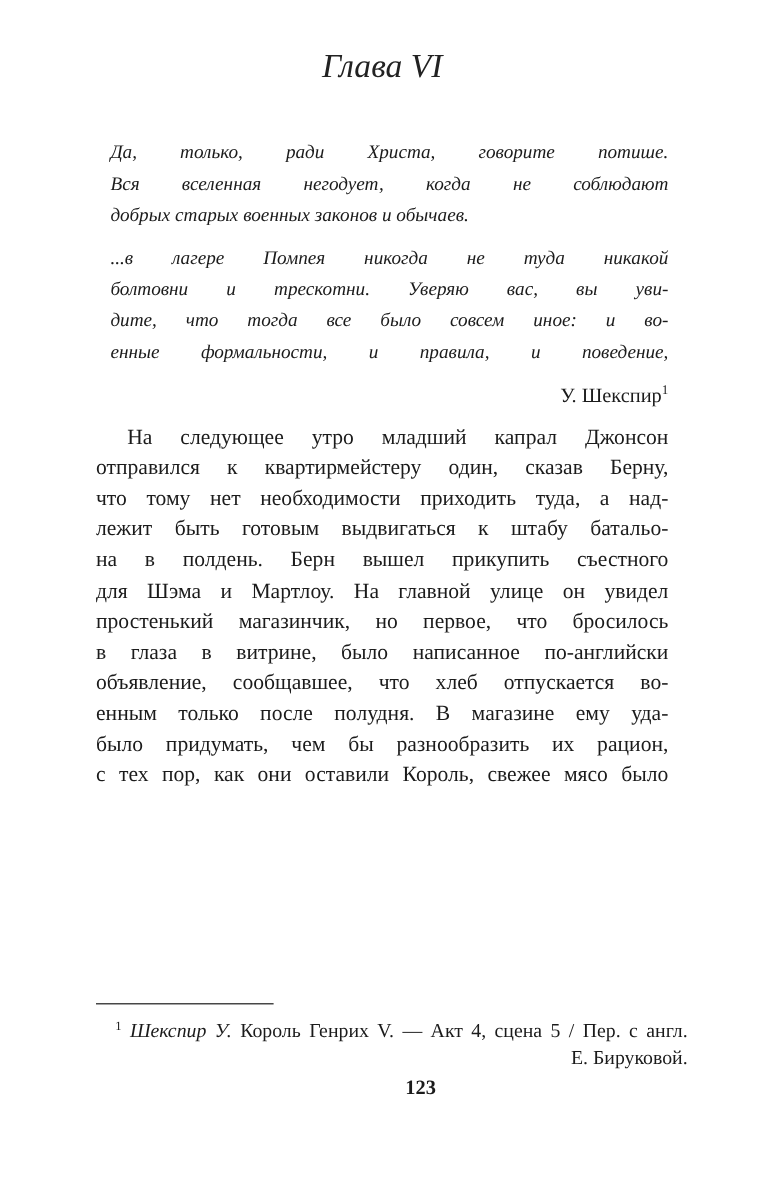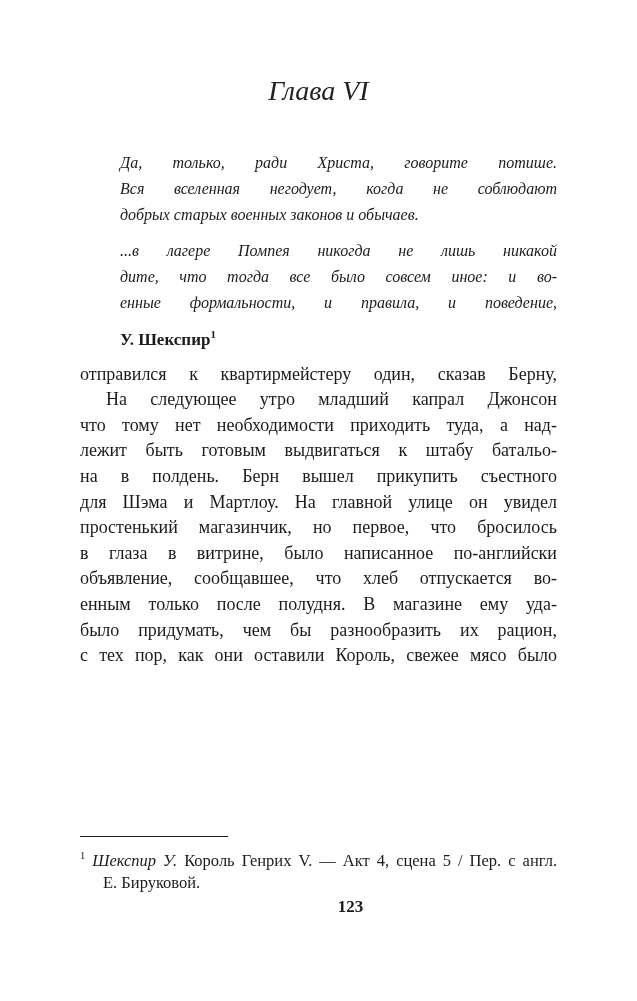--- a/index.html
+++ b/index.html
@@ -6,76 +6,76 @@
   .page {
     position: relative;
     width: 637px;
     height: 1001px;
     background: #ffffff;
     font-family: "Liberation Serif", serif;
     color: #1b1b1b;
     overflow: hidden;
   }
   .chapter-title {
-    padding-top: 74px;
+    padding-top: 39px;
     text-align: center;
     font-style: italic;
     font-size: 28px;
     line-height: 34px;
     color: #222;
   }
   .epigraph {
-    margin: 42px 80px 0 120px;
+    margin: 42px 80px 0 92px;
     font-style: italic;
     font-size: 16px;
     line-height: 26px;
   }
   .ep-para + .ep-para { margin-top: 10px; }
   .ep-line { text-align: justify; text-align-last: justify; }
   .ep-line.last { text-align-last: left; }
   .attribution {
     margin-top: 6px;
+    text-align: right;
     font-style: normal;
     font-size: 17px;
     line-height: 24px;
-    font-weight: bold;
   }
   .attribution sup { font-size: 11px; }
   .body-text {
     margin: 10px 80px 0 80px;
     font-size: 18px;
     line-height: 25.6px;
   }
   .body-line { text-align: justify; text-align-last: justify; }
   .body-line.first { text-indent: 26px; }
   .fn-rule {
     position: absolute;
     left: 80px;
     top: 836px;
     width: 148px;
     border-top: 1.5px solid #1b1b1b;
   }
   .footnote {
     position: absolute;
-    left: 80px;
+    left: 96px;
     top: 845px;
     width: 477px;
     font-size: 16.5px;
     line-height: 22px;
     padding-left: 23px;
     box-sizing: border-box;
   }
   .fn-line1 {
     text-indent: -23px;
     text-align: justify;
     text-align-last: justify;
   }
   .fn-marker { font-size: 10.5px; }
   .fn-author { font-style: italic; }
-  .fn-line2 { text-align: left; }
+  .fn-line2 { text-align: right; }
   .page-number {
     position: absolute;
     top: 897px;
     left: 0;
     width: 100%;
     text-align: center;
     font-weight: bold;
     font-size: 17px;
     padding-left: 32px;
   }
@@ -87,32 +87,33 @@
 
   <div class="chapter-title">Глава VI</div>
 
   <div class="epigraph">
     <div class="ep-para">
       <div class="ep-line">Да, только, ради Христа, говорите потише.</div>
       <div class="ep-line">Вся вселенная негодует, когда не соблюдают</div>
       <div class="ep-line last">добрых старых военных законов и обычаев.</div>
     </div>
     <div class="ep-para">
-      <div class="ep-line">...в лагере Помпея никогда не лишь никакой</div>
+      <div class="ep-line">...в лагере Помпея никогда не туда никакой</div>
+      <div class="ep-line">болтовни и трескотни. Уверяю вас, вы уви-</div>
       <div class="ep-line">дите, что тогда все было совсем иное: и во-</div>
       <div class="ep-line">енные формальности, и правила, и поведение,</div>
     </div>
     <div class="attribution">
       <span>У. Шекспир</span><sup>1</sup>
     </div>
   </div>
 
   <div class="body-text">
+    <div class="body-line first">На следующее утро младший капрал Джонсон</div>
     <div class="body-line">отправился к квартирмейстеру один, сказав Берну,</div>
-    <div class="body-line first">На следующее утро младший капрал Джонсон</div>
     <div class="body-line">что тому нет необходимости приходить туда, а над-</div>
     <div class="body-line">лежит быть готовым выдвигаться к штабу батальо-</div>
     <div class="body-line">на в полдень. Берн вышел прикупить съестного</div>
     <div class="body-line">для Шэма и Мартлоу. На главной улице он увидел</div>
     <div class="body-line">простенький магазинчик, но первое, что бросилось</div>
     <div class="body-line">в глаза в витрине, было написанное по-английски</div>
     <div class="body-line">объявление, сообщавшее, что хлеб отпускается во-</div>
     <div class="body-line">енным только после полудня. В магазине ему уда-</div>
     <div class="body-line">было придумать, чем бы разнообразить их рацион,</div>
     <div class="body-line">с тех пор, как они оставили Король, свежее мясо было</div>

